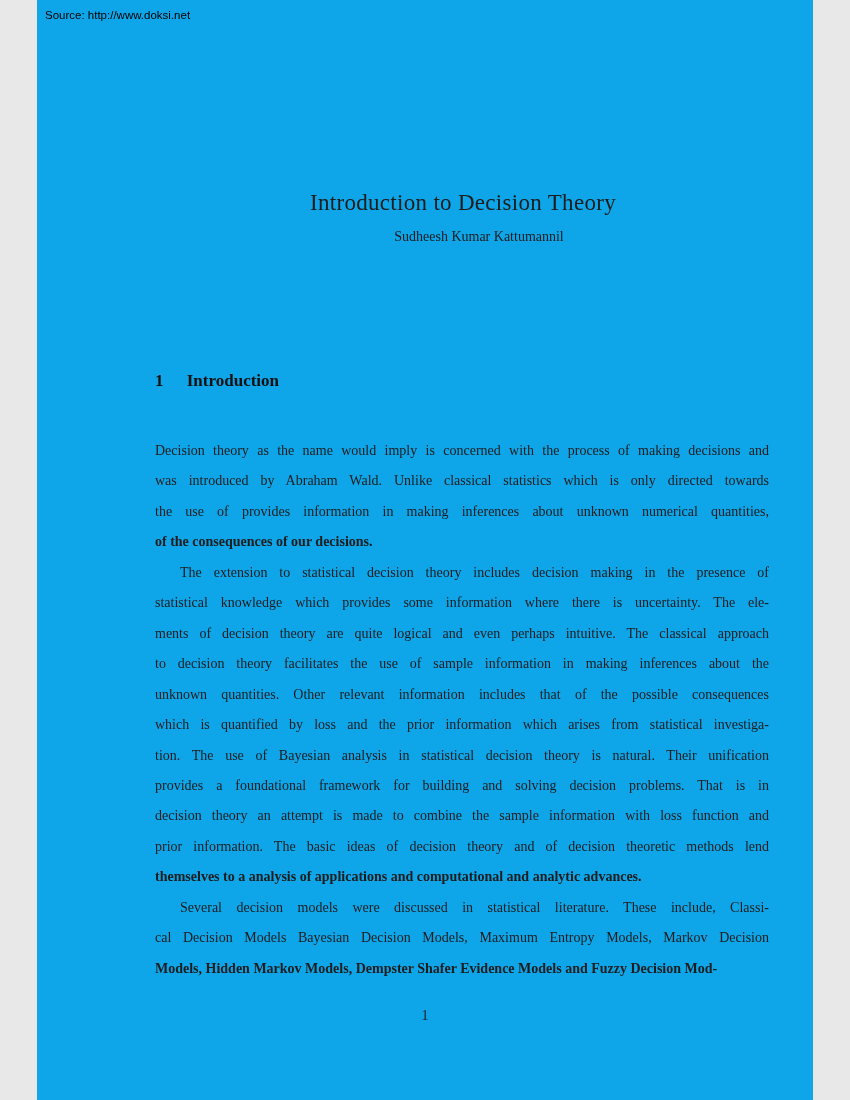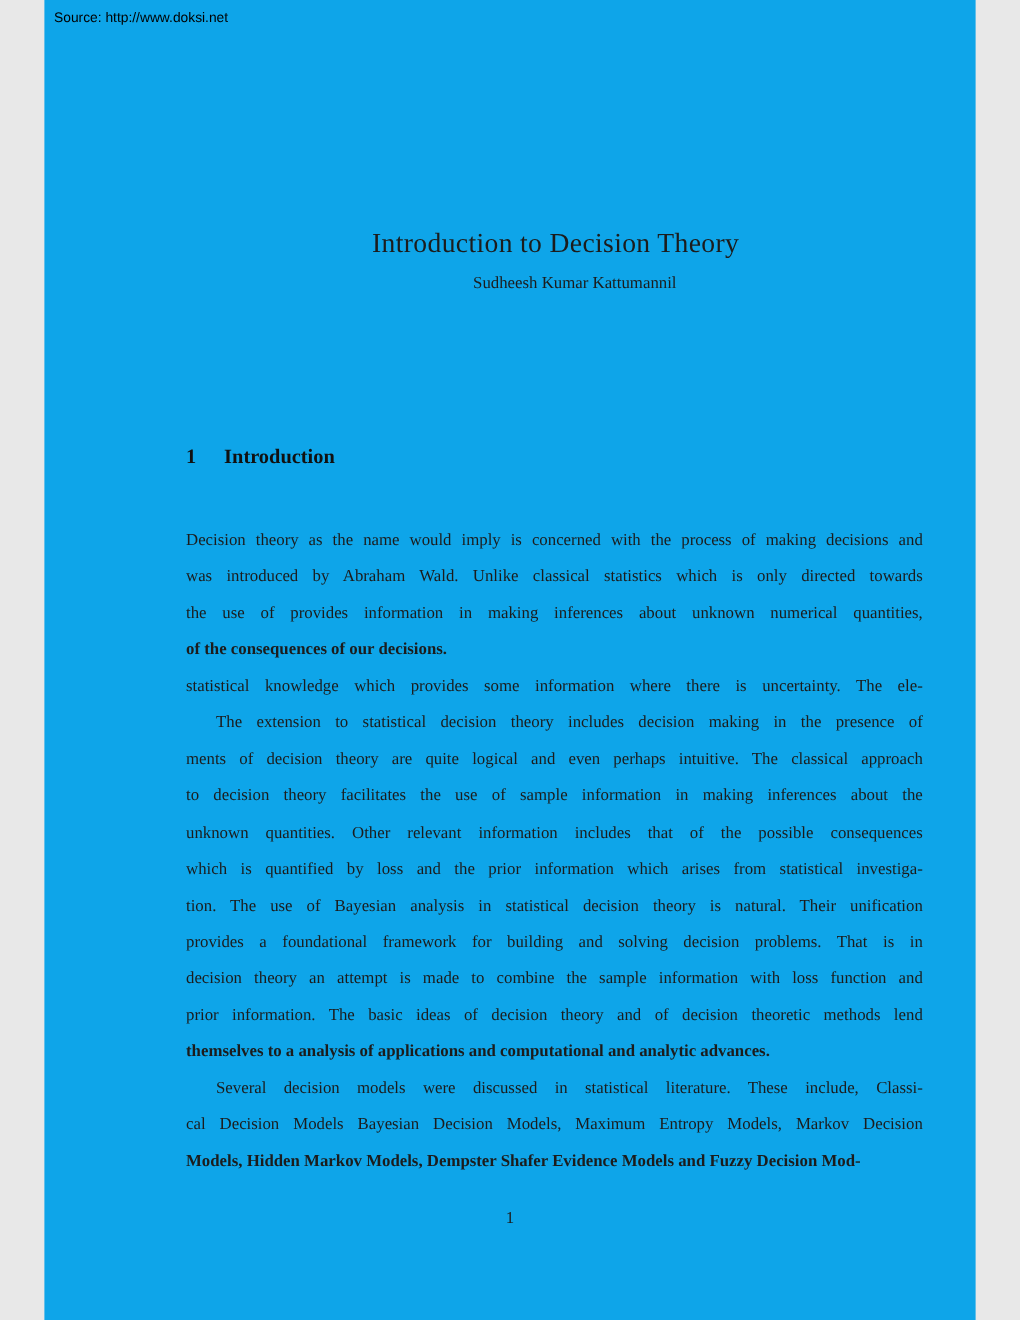--- a/index.html
+++ b/index.html
@@ -95,22 +95,22 @@
   <div class="section-heading">
     <span class="sec-num">1</span>
     <span class="sec-title">Introduction</span>
   </div>
 
   <div class="body-text" id="body-text">
       <div class="line">Decision theory as the name would imply is concerned with the process of making decisions and</div>
       <div class="line">was introduced by Abraham Wald. Unlike classical statistics which is only directed towards</div>
       <div class="line">the use of provides information in making inferences about unknown numerical quantities,</div>
       <div class="line last">of the consequences of our decisions.</div>
+      <div class="line indent">The extension to statistical decision theory includes decision making in the presence of</div>
       <div class="line">statistical knowledge which provides some information where there is uncertainty. The ele-</div>
-      <div class="line indent">The extension to statistical decision theory includes decision making in the presence of</div>
       <div class="line">ments of decision theory are quite logical and even perhaps intuitive. The classical approach</div>
       <div class="line">to decision theory facilitates the use of sample information in making inferences about the</div>
       <div class="line">unknown quantities. Other relevant information includes that of the possible consequences</div>
       <div class="line">which is quantified by loss and the prior information which arises from statistical investiga-</div>
       <div class="line">tion. The use of Bayesian analysis in statistical decision theory is natural. Their unification</div>
       <div class="line">provides a foundational framework for building and solving decision problems. That is in</div>
       <div class="line">decision theory an attempt is made to combine the sample information with loss function and</div>
       <div class="line">prior information. The basic ideas of decision theory and of decision theoretic methods lend</div>
       <div class="line last">themselves to a analysis of applications and computational and analytic advances.</div>
       <div class="line indent">Several decision models were discussed in statistical literature. These include, Classi-</div>

